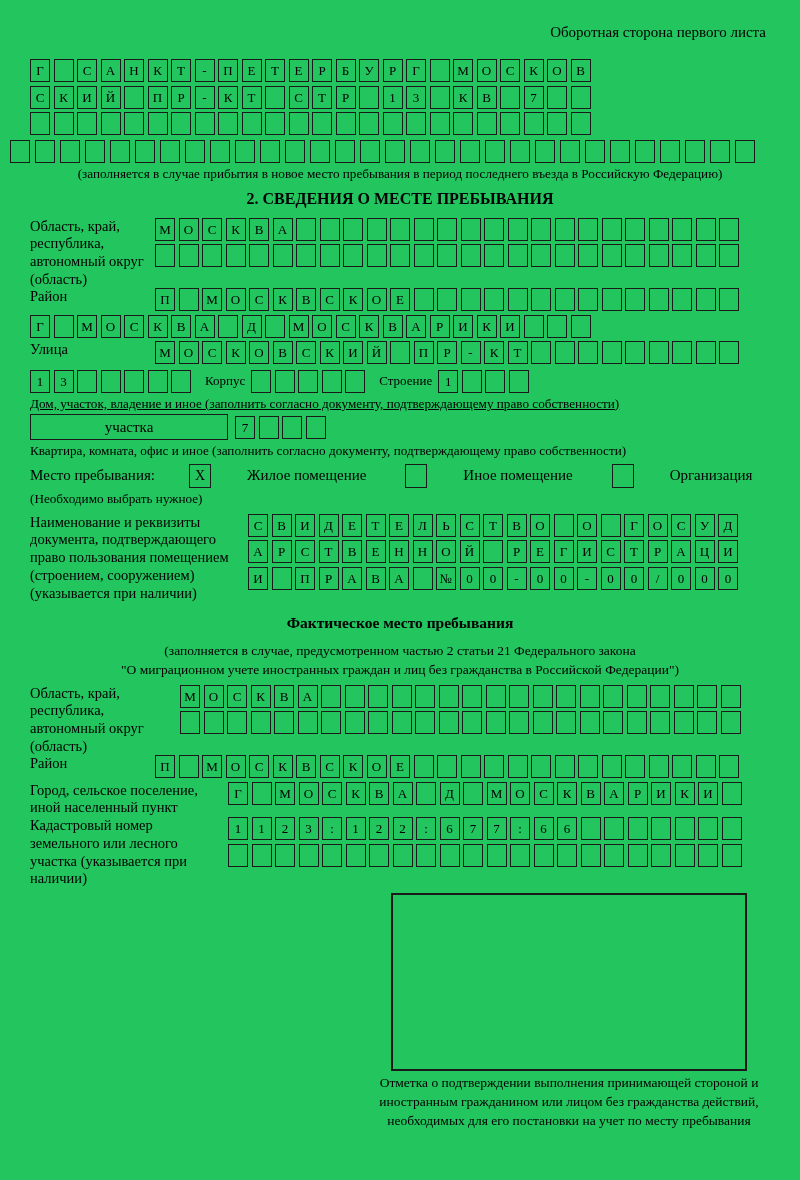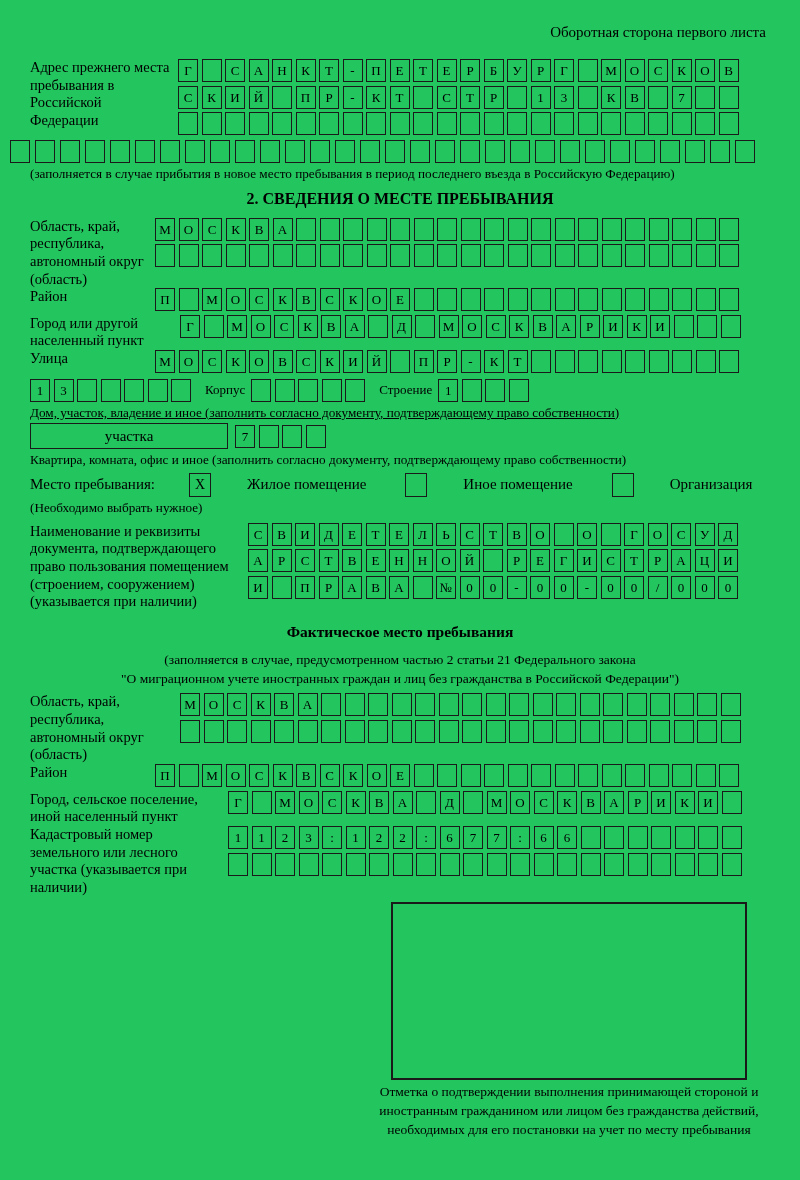--- a/index.html
+++ b/index.html
@@ -19,21 +19,21 @@
   .w195{width:198px;}
   .col{flex:1;}
   .cellrow{display:flex;gap:3.5px;margin-bottom:3.5px;}
   .cellrow.nomb{margin-bottom:0;}
   .c{
     flex:0 0 auto;width:18px;height:21px;border:1.6px solid #1a1a1a;
     display:flex;align-items:center;justify-content:center;
     font-size:13px;line-height:1;
   }
   .full{margin-left:-20px;margin-right:-22px;gap:5px;margin-top:1px;}
-  .note{font-size:13.2px;line-height:1.25;}
+  .note{font-size:13.2px;text-align:center;line-height:1.25;}
   .h2{font-size:16px;font-weight:bold;text-align:center;margin:7px 0 10px 0;}
   .h3{font-size:15.5px;font-weight:bold;text-align:center;margin:12px 0 9px 0;}
   .houserow{display:flex;align-items:center;margin:2px 0 3px 0;}
   .wbox{border:1.6px solid #1a1a1a;height:24px;box-sizing:content-box;
     display:flex;align-items:center;justify-content:center;font-size:15px;}
   .house{width:165px;margin-right:7px;}
   .apt{width:196px;margin-right:7px;}
   .inl-lbl{font-size:13px;margin:0 6px 0 14px;white-space:nowrap;}
   .stayrow{display:flex;align-items:center;font-size:15px;margin-top:4px;gap:26px;}
   .chk{width:20px;height:22px;border:1.6px solid #1a1a1a;flex:0 0 auto;
@@ -47,21 +47,20 @@
   .stamp-caption{font-size:13.5px;line-height:1.4;text-align:center;margin-top:3px;}
 </style>
 </head>
 <body>
 
 <div class="page">
 
   <div class="corner">Оборотная сторона первого листа</div>
 
   <div class="lrow">
-    <div class="lbl w145">Адрес прежнего места пребывания в Российской Федерации</div>
     <div class="col">
       <div class="cellrow">
           <div class="c">Г</div>
           <div class="c"></div>
           <div class="c">С</div>
           <div class="c">А</div>
           <div class="c">Н</div>
           <div class="c">К</div>
           <div class="c">Т</div>
           <div class="c">-</div>
@@ -259,21 +258,20 @@
           <div class="c"></div>
           <div class="c"></div>
           <div class="c"></div>
           <div class="c"></div>
           <div class="c"></div>
         </div>
     </div>
   </div>
 
   <div class="lrow">
-    <div class="lbl w150">Город или другой населенный пункт</div>
     <div class="col">
       <div class="cellrow">
           <div class="c">Г</div>
           <div class="c"></div>
           <div class="c">М</div>
           <div class="c">О</div>
           <div class="c">С</div>
           <div class="c">К</div>
           <div class="c">В</div>
           <div class="c">А</div>

